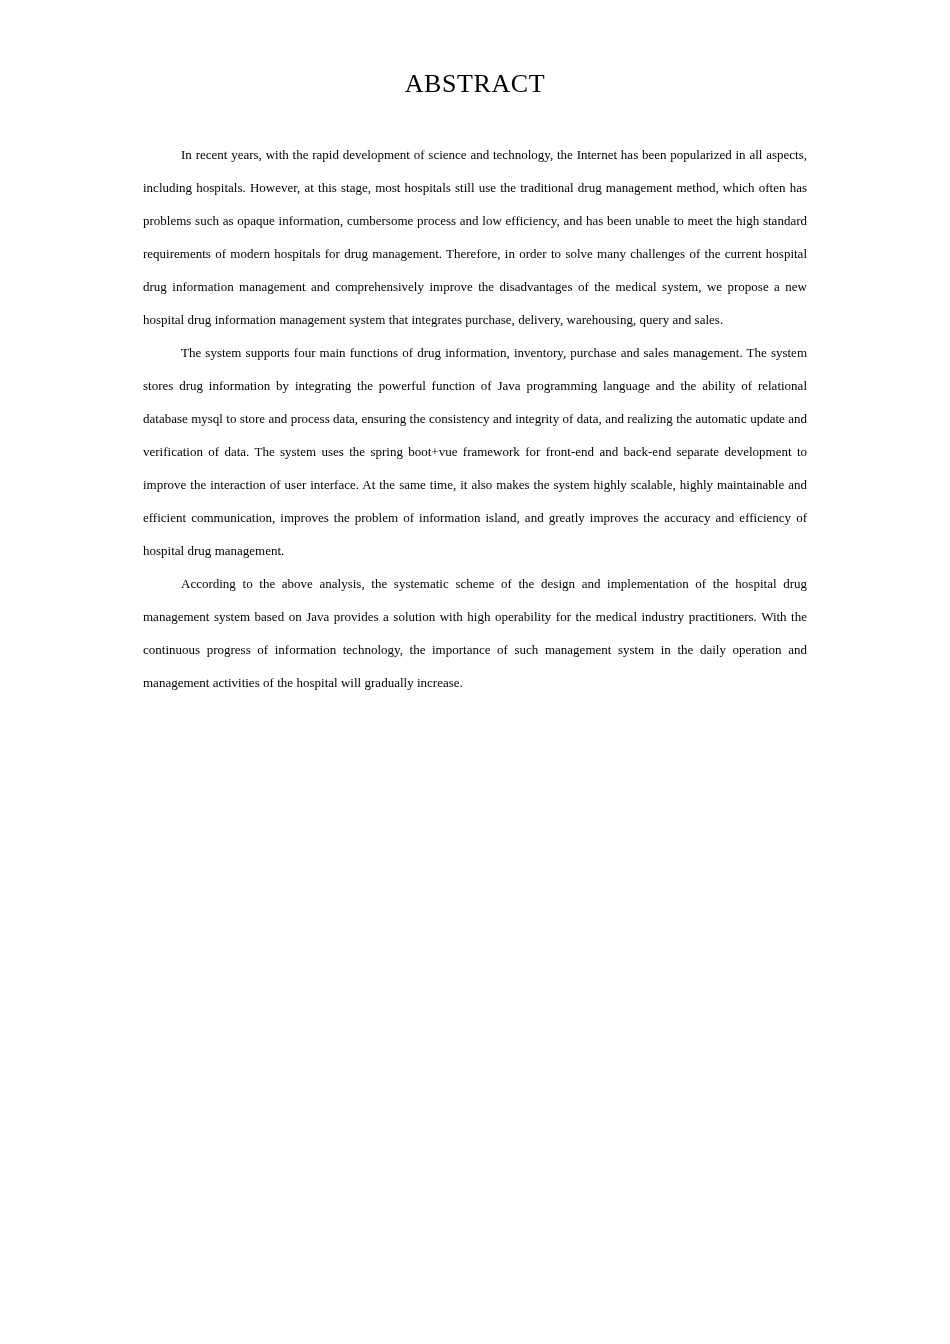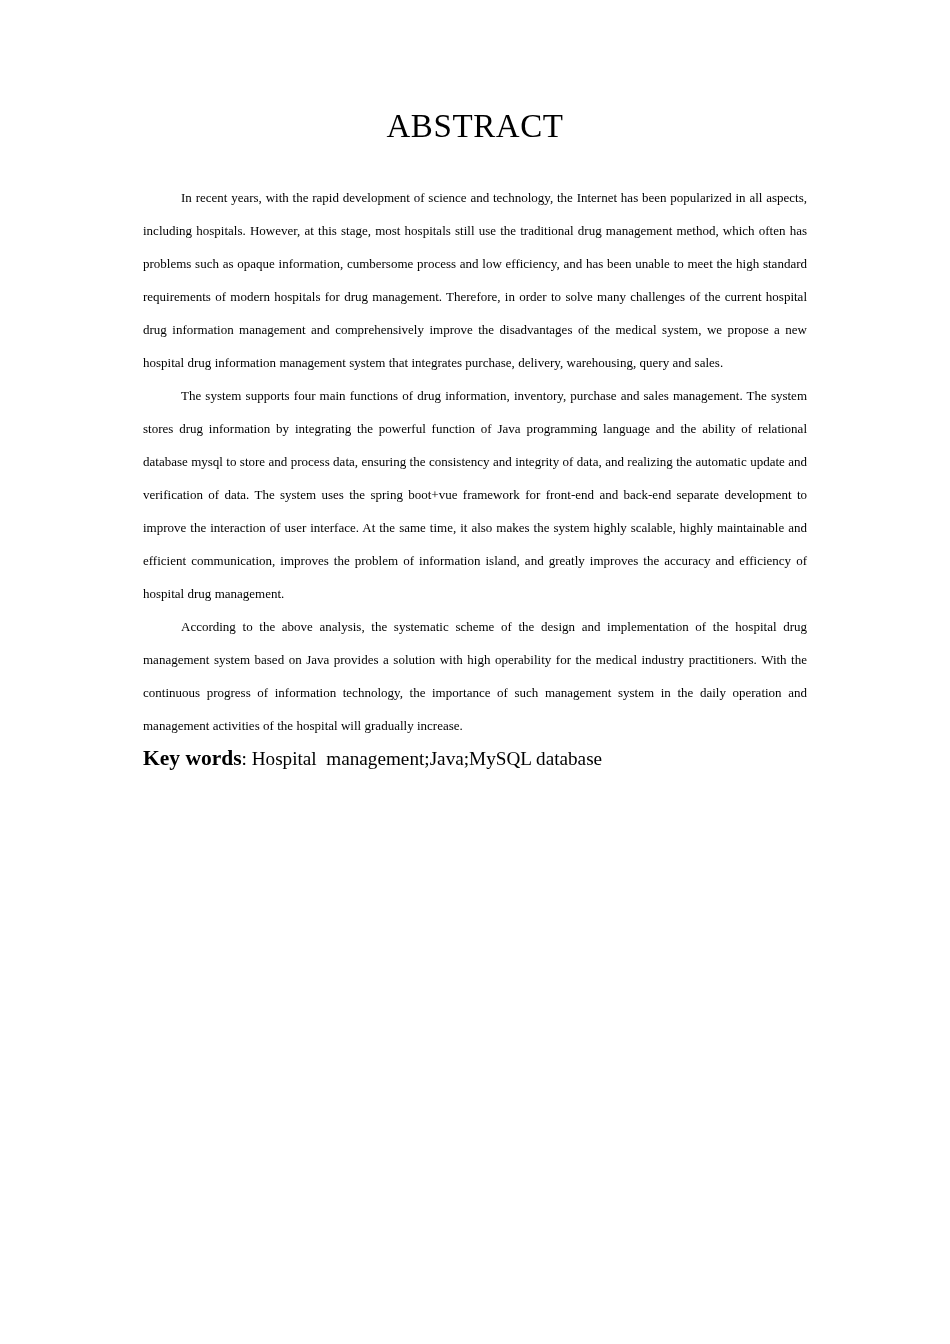--- a/index.html
+++ b/index.html
@@ -22,26 +22,26 @@
     box-sizing: border-box;
   }
   .content {
     position: absolute;
     left: 143px;
     top: 0;
     width: 664px;
   }
   .doc-title {
     text-align: center;
-    font-size: 33px;
+    font-size: 26px;
     font-weight: normal;
     letter-spacing: 0.6px;
     line-height: 33px;
     margin: 0;
-    padding-top: 110px;
+    padding-top: 67px;
   }
   .title-spacer {
     height: 38px;
   }
   .para {
     font-size: 13px;
     line-height: 33px;
     text-align: justify;
     text-justify: inter-word;
     margin: 0;
@@ -76,16 +76,15 @@
     <h1 class="doc-title">ABSTRACT</h1>
 
     <div class="title-spacer"></div>
 
     <p class="para">In recent years, with the rapid development of science and technology, the Internet has been popularized in all aspects, including hospitals. However, at this stage, most hospitals still use the traditional drug management method, which often has problems such as opaque information, cumbersome process and low efficiency, and has been unable to meet the high standard requirements of modern hospitals for drug management. Therefore, in order to solve many challenges of the current hospital drug information management and comprehensively improve the disadvantages of the medical system, we propose a new hospital drug information management system that integrates purchase, delivery, warehousing, query and sales.</p>
 
     <p class="para">The system supports four main functions of drug information, inventory, purchase and sales management. The system stores drug information by integrating the powerful function of Java programming language and the ability of relational database mysql to store and process data, ensuring the consistency and integrity of data, and realizing the automatic update and verification of data. The system uses the spring boot+vue framework for front-end and back-end separate development to improve the interaction of user interface. At the same time, it also makes the system highly scalable, highly maintainable and efficient communication, improves the problem of information island, and greatly improves the accuracy and efficiency of hospital drug management.</p>
 
     <p class="para">According to the above analysis, the systematic scheme of the design and implementation of the hospital drug management system based on Java provides a solution with high operability for the medical industry practitioners. With the continuous progress of information technology, the importance of such management system in the daily operation and management activities of the hospital will gradually increase.</p>
 
-    <p class="keywords-line"><span class="kw-label">Key words</span><span class="kw-value">: Hospital  management;Java;MySQL database</span></p>
 
   </div>
 </div>
 
 </body></html>

